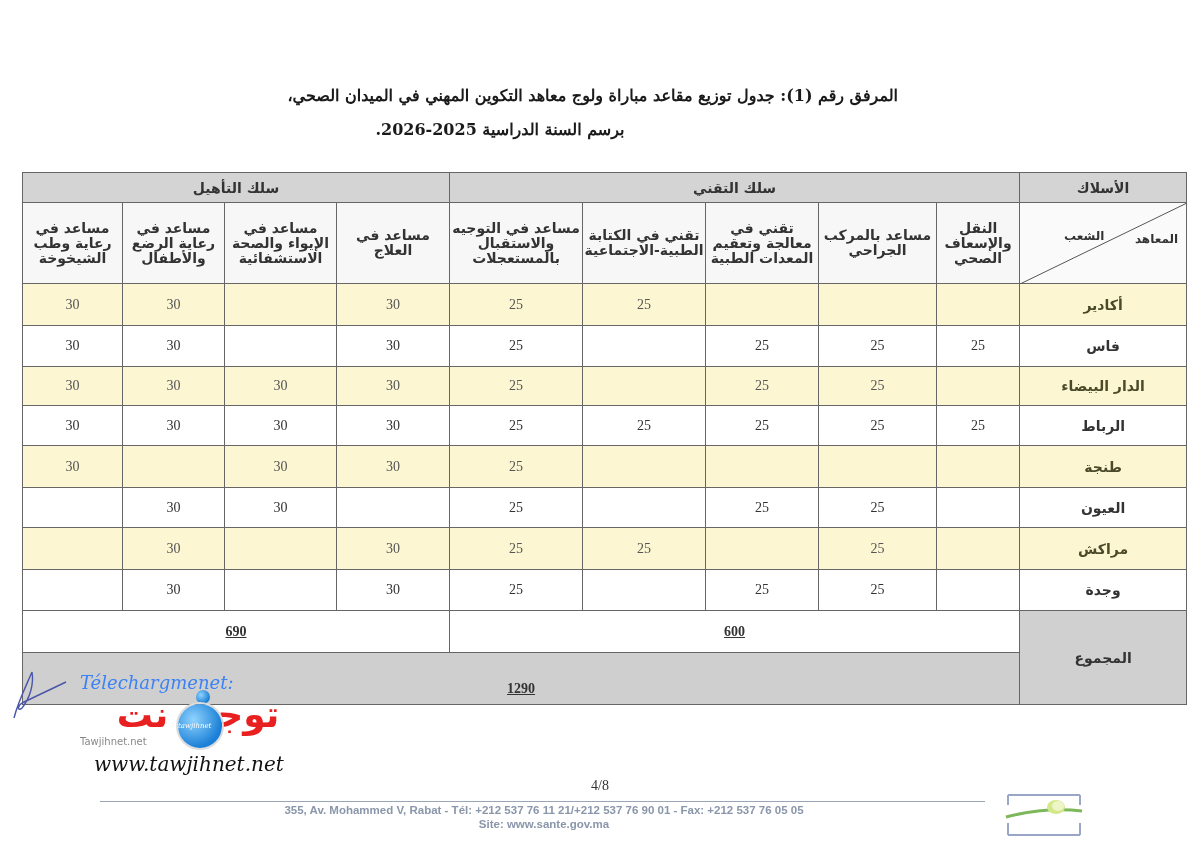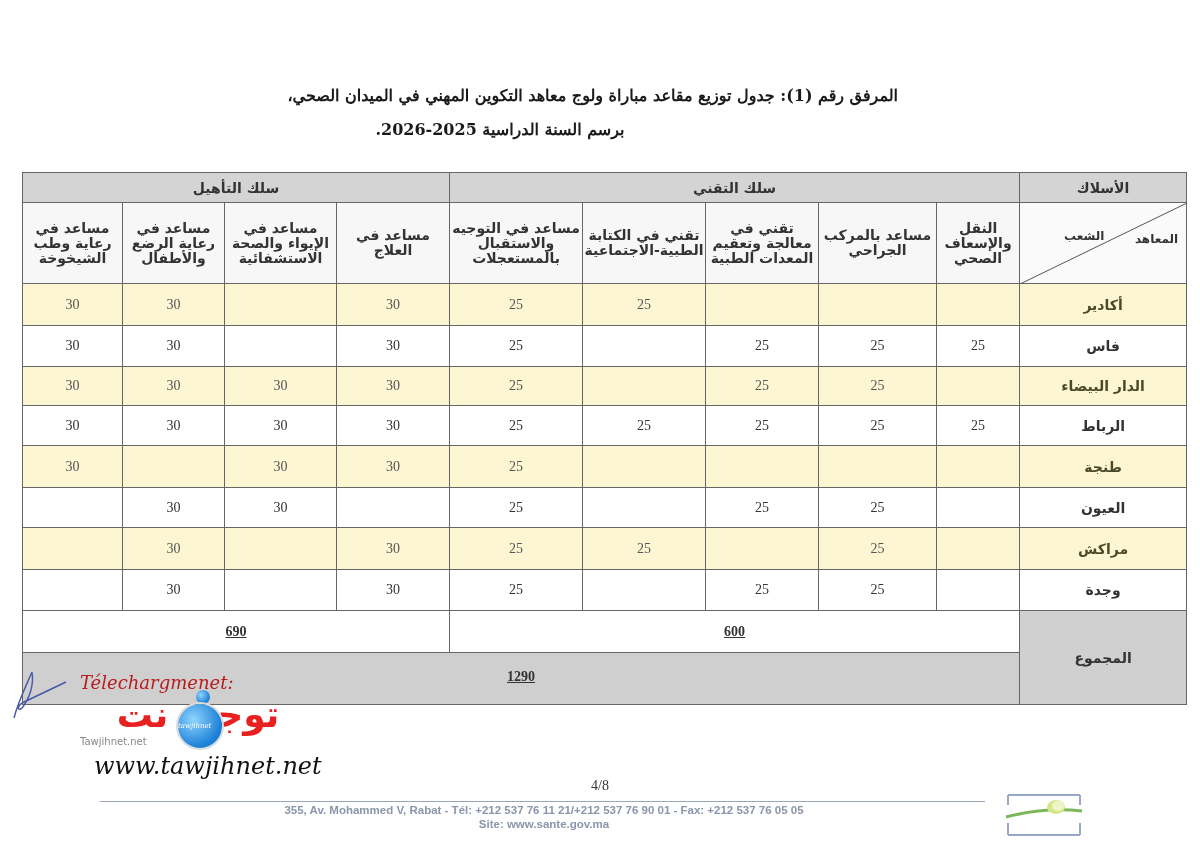--- a/index.html
+++ b/index.html
@@ -65,21 +65,21 @@
     .total-lbl { background: #d0d0d0; direction: rtl; font-size: 12.5px; font-weight: bold; }
     .grand-row td { background: #cfcfcf; }
 
     .download {
       position: absolute;
       left: 80px;
       top: 672px;
       font-family: "DejaVu Serif", serif;
       font-style: italic;
       font-size: 18px;
-      color: #b91c1c;
+      color: #3b82f6;
     }
     .signature { position: absolute; left: 10px; top: 668px; }
     .logo-wrap { position: absolute; left: 78px; top: 700px; width: 240px; height: 50px; }
     .logo-ar {
       position: absolute;
       left: 0; top: -6px;
       width: 240px;
       text-align: center;
       direction: rtl;
       font-family: "DejaVu Sans", sans-serif;
@@ -113,21 +113,21 @@
       left: 2px; top: 36px;
       font-size: 10px;
       color: #888;
     }
     .site-url {
       position: absolute;
       left: 94px;
       top: 752px;
       font-family: "DejaVu Serif", serif;
       font-style: italic;
-      font-size: 24px;
+      font-size: 20px;
       color: #111;
     }
     .page-num {
       position: absolute;
       left: 580px;
       top: 778px;
       width: 40px;
       text-align: center;
       font-family: "Liberation Serif", serif;
       font-size: 14px;
@@ -295,21 +295,21 @@
     <td class="num"></td>
     <td class="city">وجدة</td>
   </tr>
 
   <tr style="height:42px">
     <td colspan="4" class="total-val">690</td>
     <td colspan="5" class="total-val">600</td>
     <td rowspan="2" class="total-lbl">المجموع</td>
   </tr>
   <tr class="grand-row" style="height:52px">
-    <td colspan="9" class="total-val" style="vertical-align:top;padding-top:16px;margin-left:30px;">1290</td>
+    <td colspan="9" class="total-val" style="vertical-align:top;padding-top:28px;margin-left:30px;">1290</td>
   </tr>
 </tbody>
   </table>
 
 <svg class="signature" width="60" height="60">
   <path d="M22 4 C16 18, 8 34, 4 50 M22 4 C24 16, 20 30, 12 40 C8 44, 6 38, 14 34 L56 14" stroke="#4a56a8" stroke-width="1.4" fill="none"></path>
 </svg>
 <div class="download">Télechargmenet:</div>
 
 <div class="logo-wrap">

